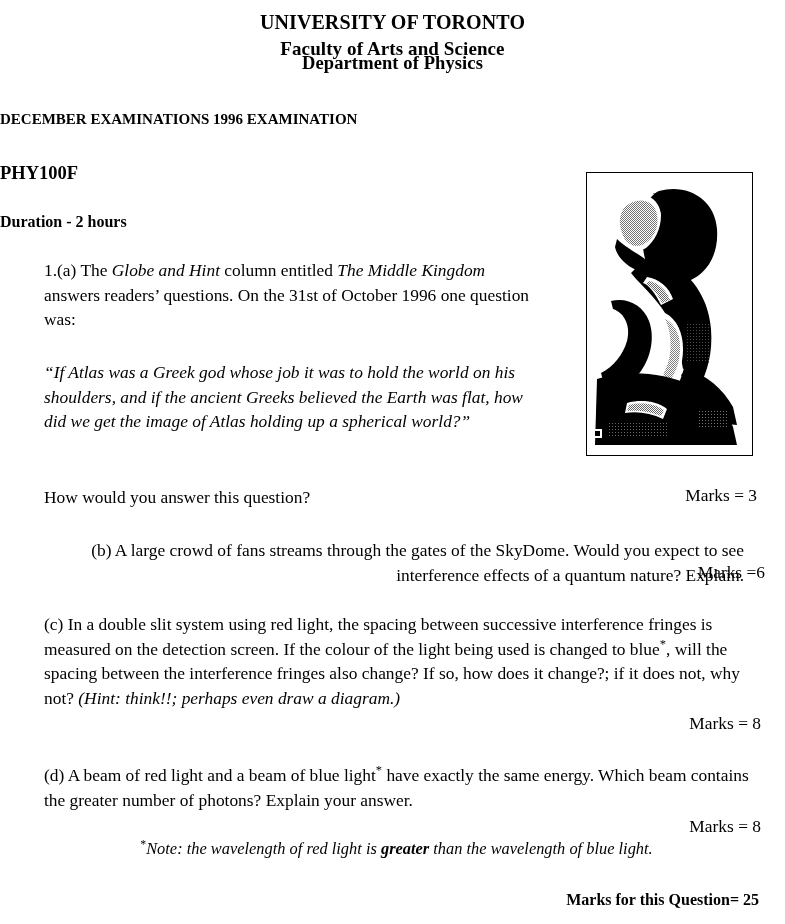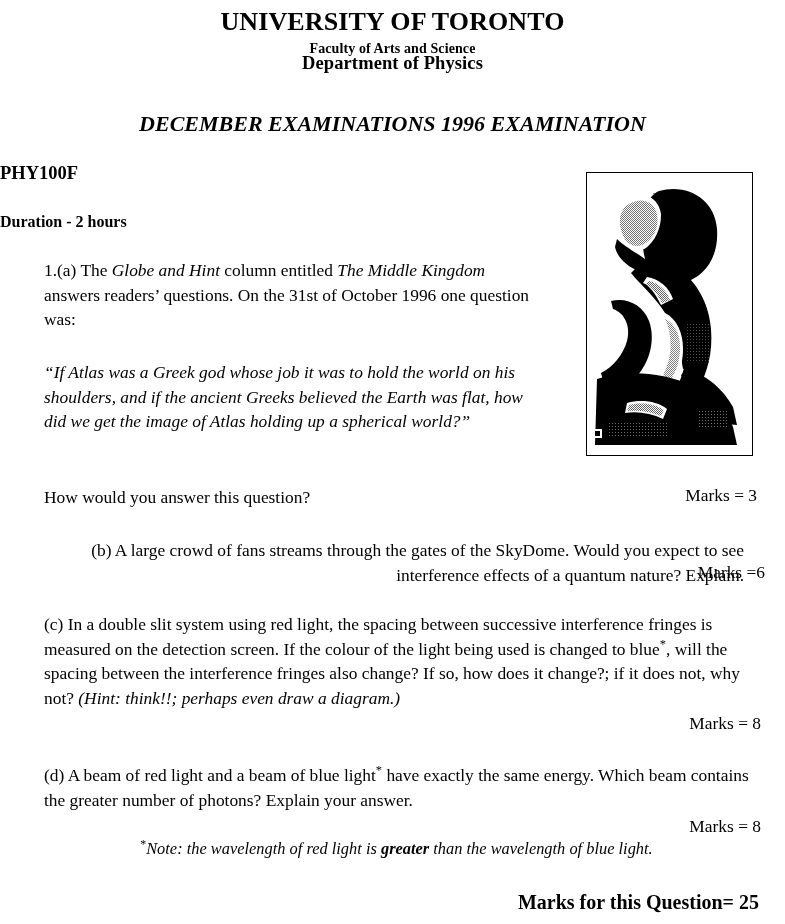--- a/index.html
+++ b/index.html
@@ -26,30 +26,29 @@
   }
 
   
   .hdr {
     text-align: center;
     font-weight: bold;
     font-size: 19.5px;
     line-height: 26px;
     letter-spacing: 0.1px;
   }
-  .hdr-1 { position: absolute; left: 0; right: 0; top: 9px;  font-size: 26px; }
-  .hdr-2 { position: absolute; left: 0; right: 0; top: 36px; font-size: 14px; }
+  .hdr-1 { position: absolute; left: 0; right: 0; top: 9px;  font-size: 20px; }
+  .hdr-2 { position: absolute; left: 0; right: 0; top: 36px; font-size: 19px; }
   .hdr-3 { position: absolute; left: 0; right: 0; top: 50px; font-size: 18.5px; }
 
   .examline {
     position: absolute; left: 0; right: 0; top: 111px;
-    text-align: center;
-    font-weight: bold;
-    font-size: 22px;
-    font-style: italic;
+    text-align: left;
+    font-weight: bold;
+    font-size: 15px;
   }
 
   .course {
     position: absolute; left: 0; top: 163px; width: 566px;
     text-align: left;
     font-weight: bold;
     font-size: 18.5px;
   }
 
   .duration {
@@ -95,21 +94,21 @@
     font-size: 16.4px;
     margin-left: 24px;
   }
   .footnote b { font-weight: bold; font-style: italic; }
 
   .total {
     position: absolute;
     right: 26px;
     top: 891px;
     font-weight: bold;
-    font-size: 20px;
+    font-size: 16px;
     white-space: nowrap;
   }
 
   sup.ast {
     font-size: 0.72em;
     vertical-align: super;
     line-height: 0;
     font-style: normal;
   }
   .footnote sup.ast { font-style: normal; }

